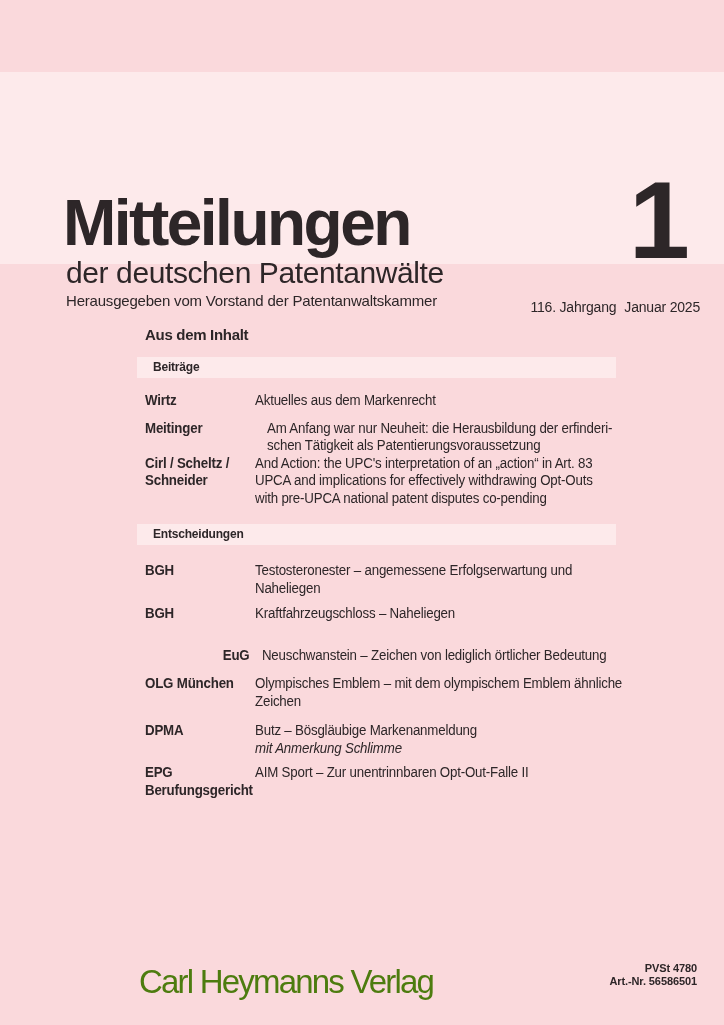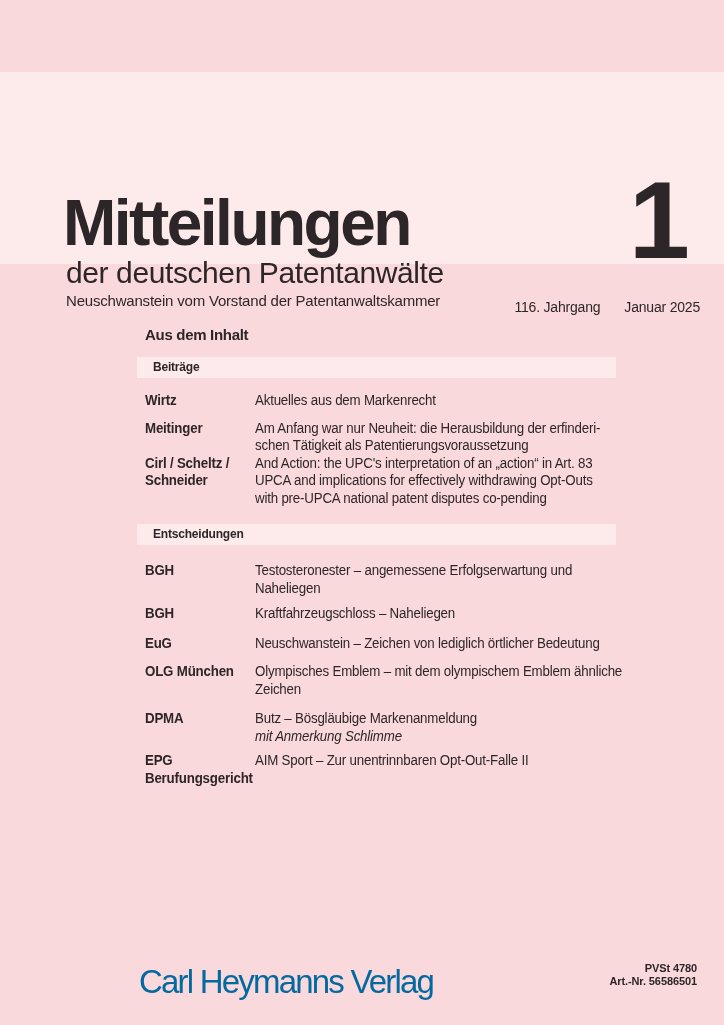--- a/index.html
+++ b/index.html
@@ -30,21 +30,21 @@
   .journal-publisher-line {
     position: absolute; left: 66px; top: 221px;
     font-size: 15px; line-height: 15px; letter-spacing: -0.2px; white-space: nowrap;
   }
   .issue-number {
     position: absolute; right: 34px; top: 93px;
     font-size: 110px; font-weight: bold; line-height: 110px;
   }
   .issue-meta {
     position: absolute; right: 24px; top: 228px;
-    display: flex; gap: 24px;
+    display: flex; gap: 8px;
     font-size: 14px; line-height: 14px; letter-spacing: -0.2px; white-space: nowrap;
   }
 
   
   .toc-heading {
     position: absolute; left: 145px; top: 327px;
     font-size: 15px; font-weight: bold; line-height: 15px; letter-spacing: -0.3px;
   }
   .section-band {
     position: absolute; left: 137px; width: 479px; height: 21px;
@@ -62,51 +62,51 @@
   .toc-row { display: flex; align-items: flex-start; }
   .row-label { flex: 0 0 110px; width: 110px; font-weight: bold; }
   .row-desc  { flex: 1 1 auto; min-width: 0; }
   .toc-line {
     font-size: 14px; line-height: 17.5px; letter-spacing: -0.2px;
     white-space: nowrap; transform: scaleX(0.95); transform-origin: 0 50%;
   }
   .toc-line.italic { font-style: italic; }
 
   #rows-beitraege .toc-row:nth-child(1) { margin-top: 14px; }
-  #rows-beitraege .toc-row:nth-child(2) { margin-top: 10px; }
+  #rows-beitraege .toc-row:nth-child(2) { margin-top: 10px; gap: 12px; }
   #rows-beitraege .toc-row:nth-child(3) {  }
 
   #rows-entscheidungen .toc-row:nth-child(1) { margin-top: 17px; }
   #rows-entscheidungen .toc-row:nth-child(2) { margin-top: 8px;  }
-  #rows-entscheidungen .toc-row:nth-child(3) { margin-top: 12px;  }
+  #rows-entscheidungen .toc-row:nth-child(3) { margin-top: 24px; text-align: right;  }
   #rows-entscheidungen .toc-row:nth-child(4) { margin-top: 11px; justify-content: center; }
   #rows-entscheidungen .toc-row:nth-child(5) { margin-top: 12px;  }
   #rows-entscheidungen .toc-row:nth-child(6) { margin-top: 7px;  }
 
   
   .footer-publisher {
     position: absolute; left: 139px; top: 965px;
     font-size: 33px; font-weight: normal; line-height: 33px;
-    letter-spacing: -1.8px; color: #0369a1; white-space: nowrap;
+    letter-spacing: -1.8px; color: #4d7c0f; white-space: nowrap;
   }
   .footer-meta {
     position: absolute; right: 27px; top: 962px;
     text-align: right; font-size: 11px; font-weight: bold;
     line-height: 12.5px; letter-spacing: -0.1px;
   }
 </style>
 </head>
 <body>
 
 <div class="page">
 
   <div class="panel panel-left">
     <span class="journal-title">Mitteilungen</span>
     <span class="journal-subtitle">der deutschen Patentanwälte</span>
-    <span class="journal-publisher-line">Neuschwanstein vom Vorstand der Patentanwaltskammer</span>
+    <span class="journal-publisher-line">Herausgegeben vom Vorstand der Patentanwaltskammer</span>
   </div>
 
   <div class="panel panel-right">
     <span class="issue-number">1</span>
     <span class="issue-meta">
       <span>116. Jahrgang</span>
       <span>Januar 2025</span>
     </span>
   </div>
 

